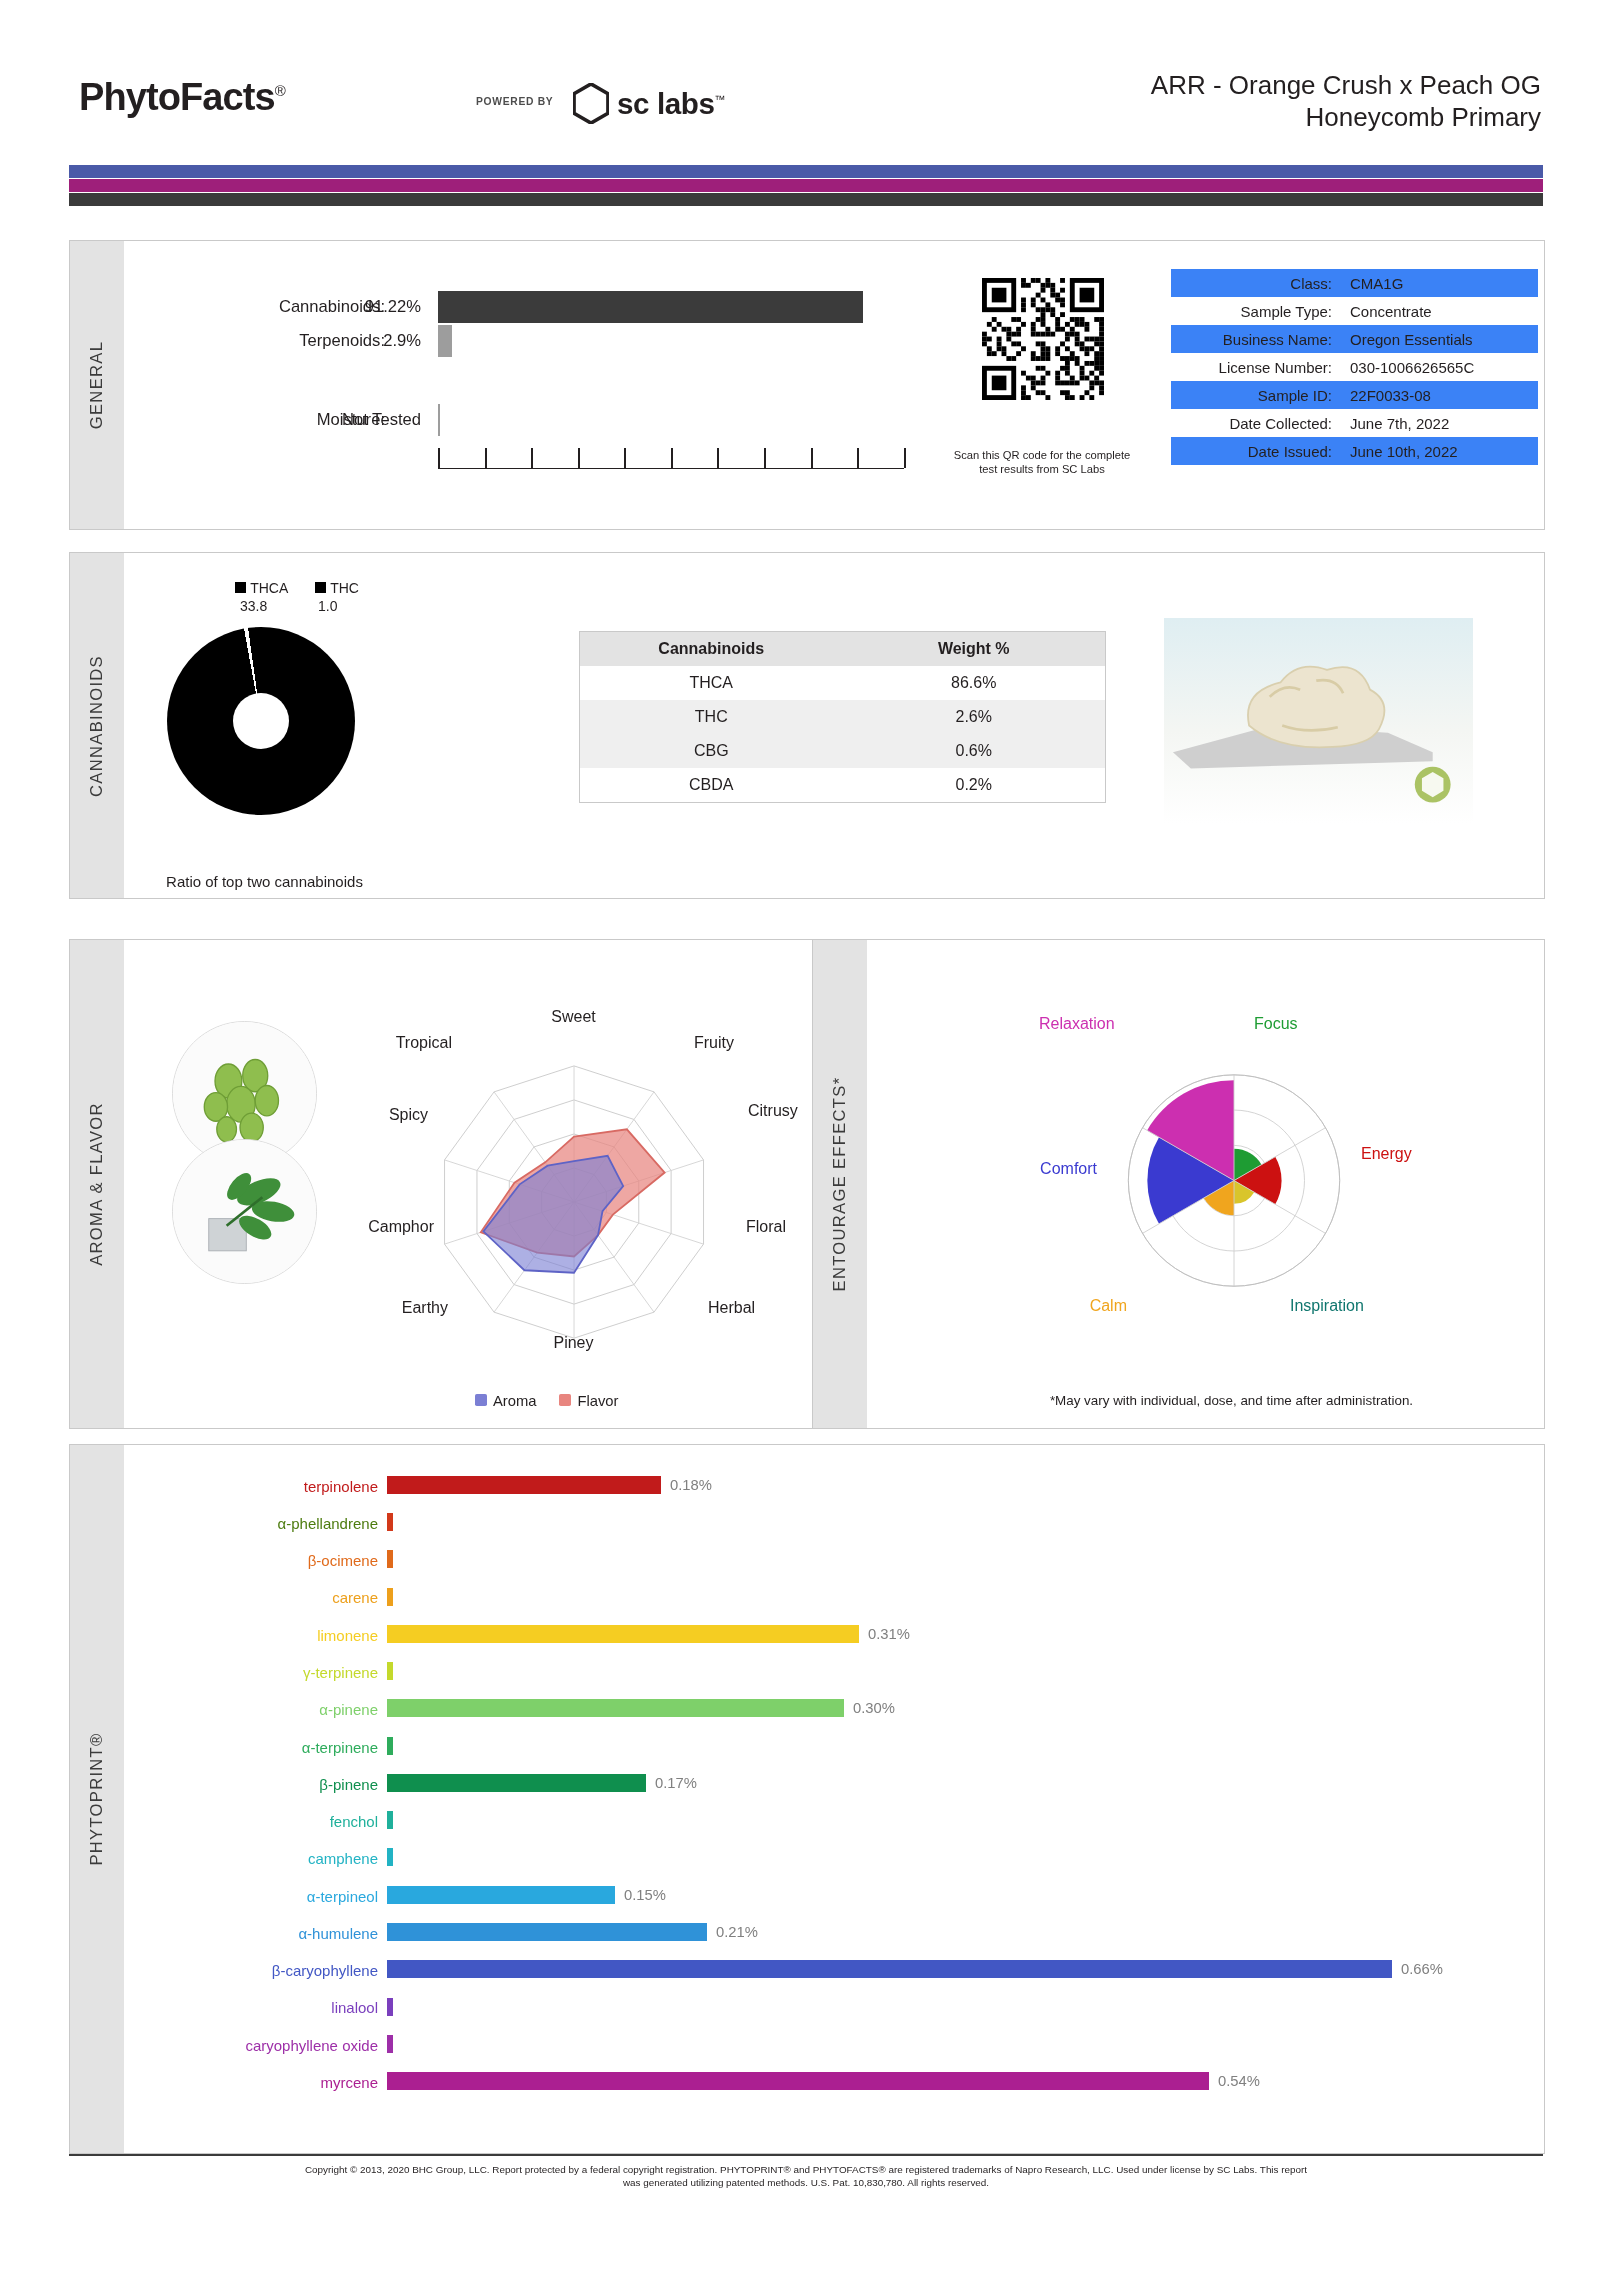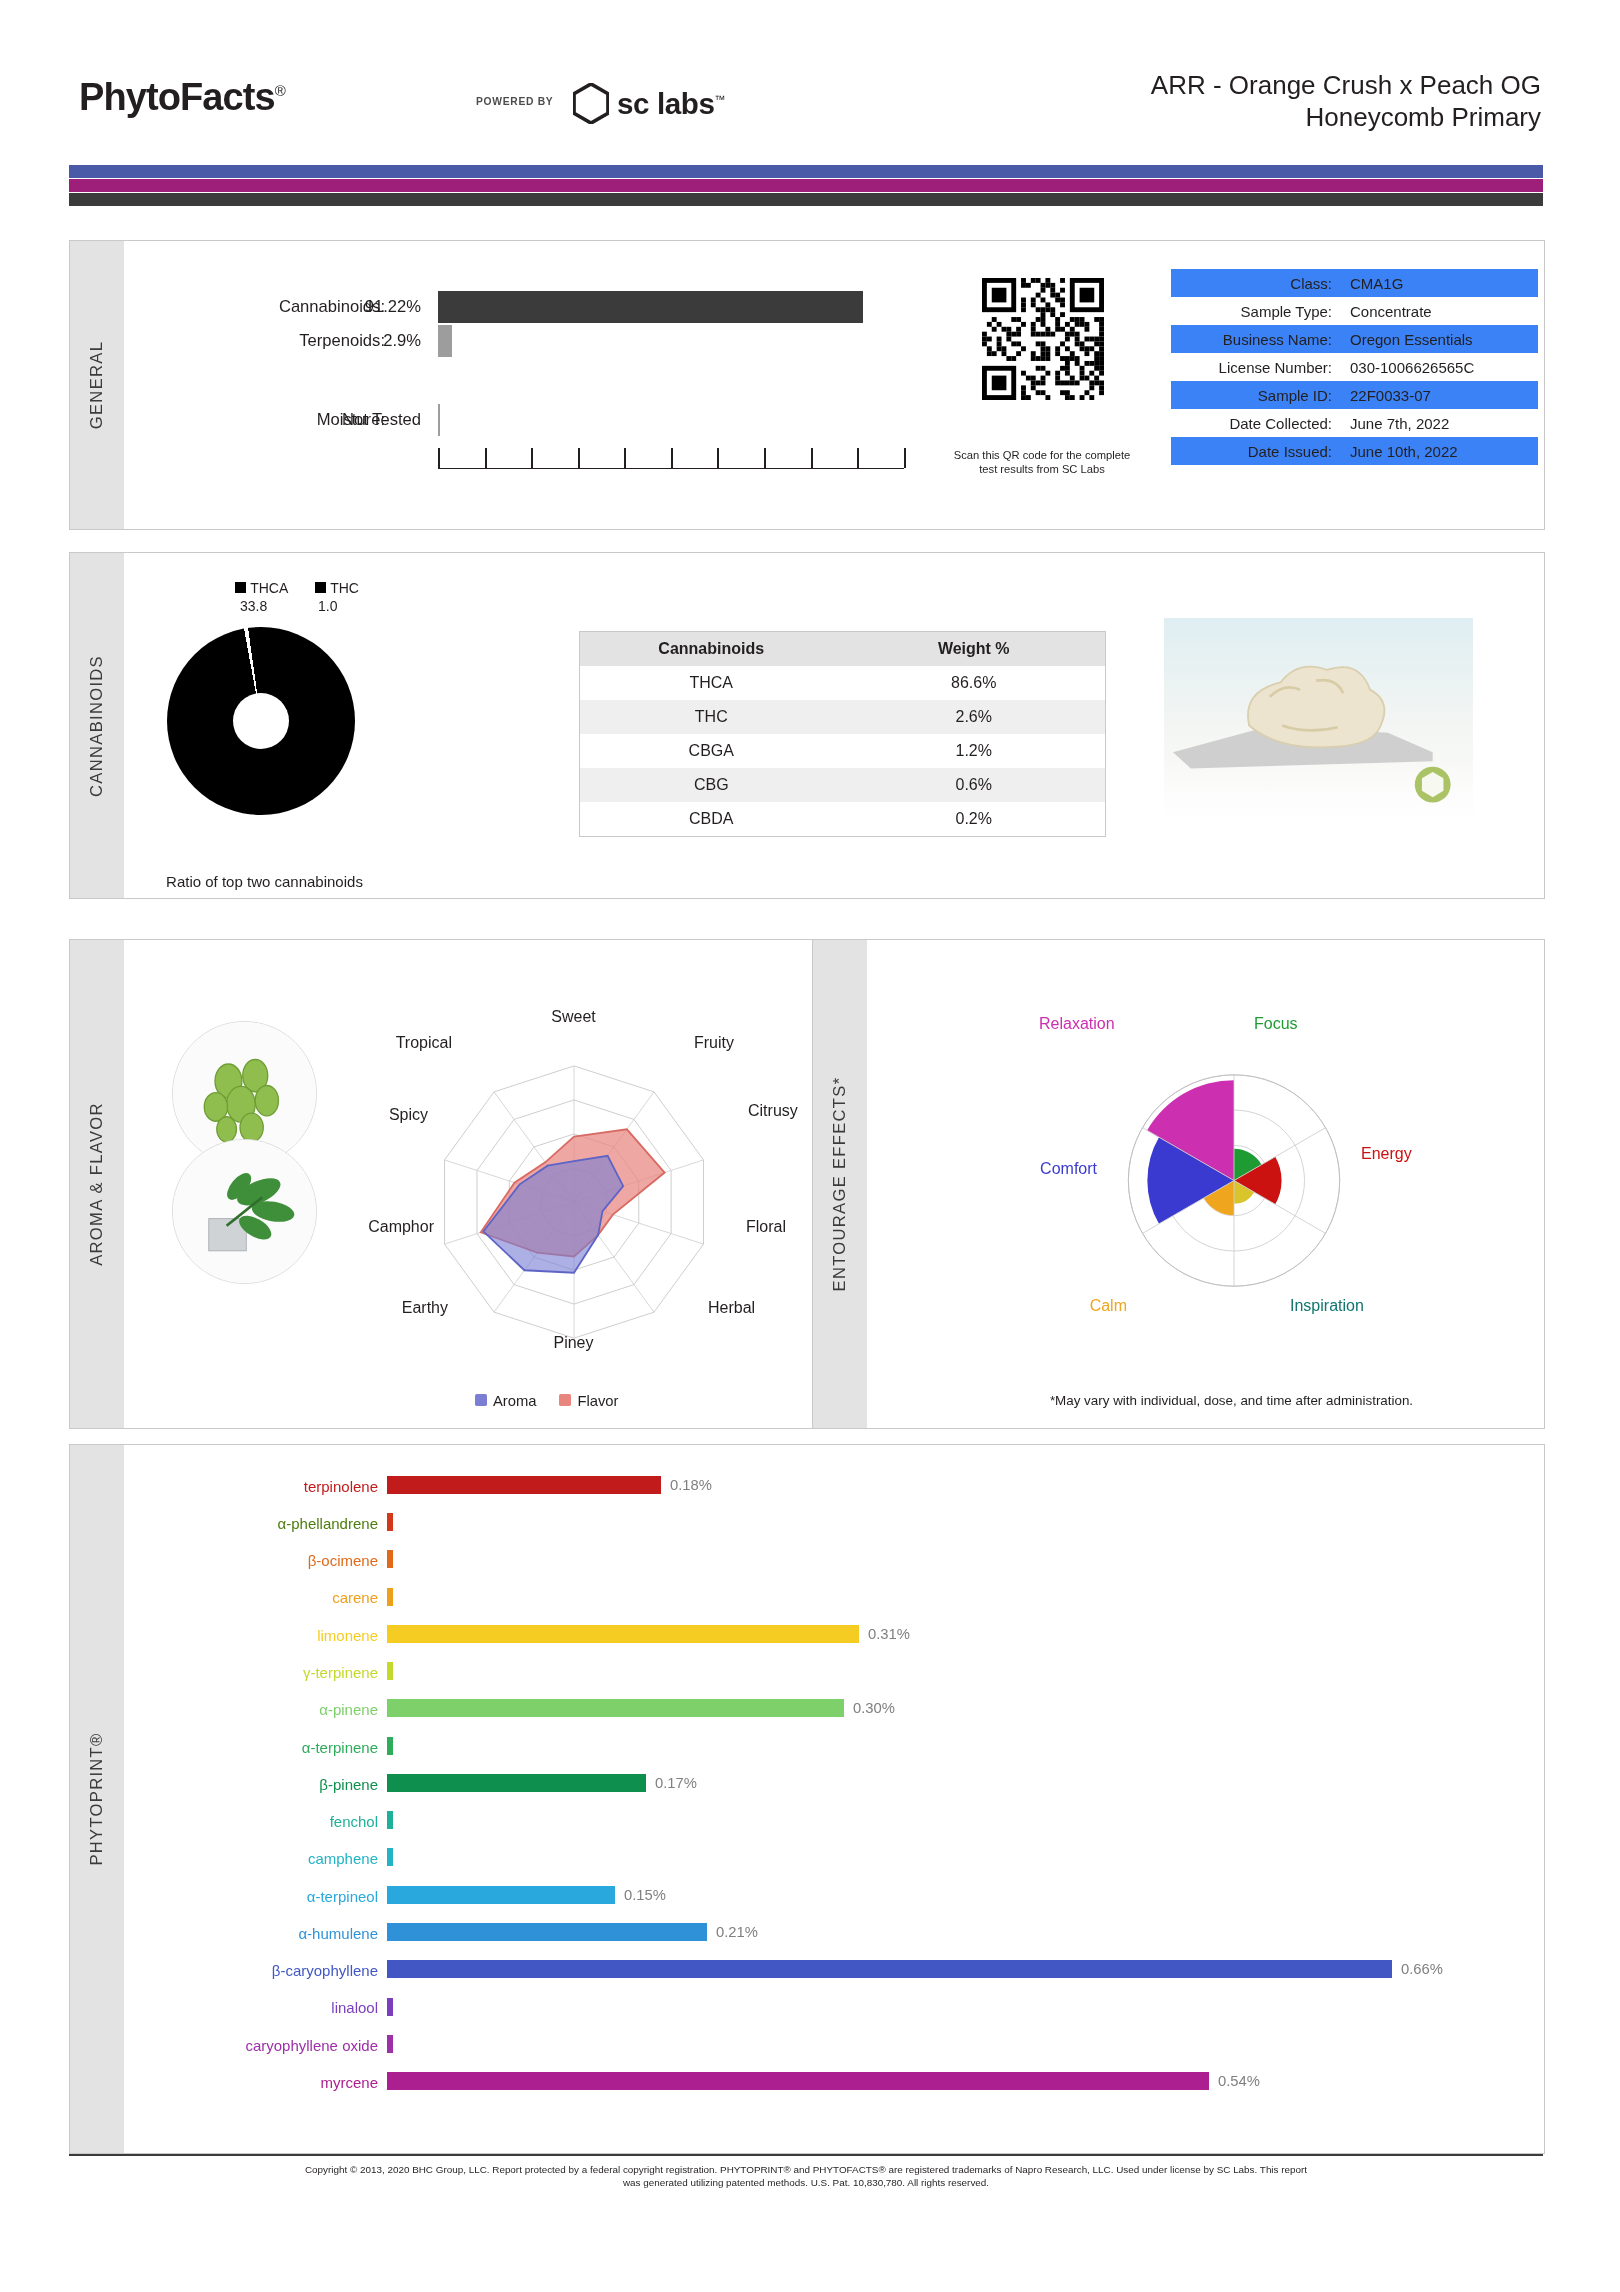--- a/index.html
+++ b/index.html
@@ -354,21 +354,21 @@
         <div class="row alt">
       <div class="k">Business Name:</div>
       <div class="v">Oregon Essentials</div>
         </div>
         <div class="row ">
       <div class="k">License Number:</div>
       <div class="v">030-1006626565C</div>
         </div>
         <div class="row alt">
       <div class="k">Sample ID:</div>
-      <div class="v">22F0033-07</div>
+      <div class="v">22F0033-08</div>
         </div>
         <div class="row ">
       <div class="k">Date Collected:</div>
       <div class="v">June 7th, 2022</div>
         </div>
         <div class="row alt">
       <div class="k">Date Issued:</div>
       <div class="v">June 10th, 2022</div>
         </div>
       </div>
@@ -395,24 +395,20 @@
       <div class="c1">Cannabinoids</div>
       <div class="c2">Weight %</div>
         </div>
         <div class="r ">
       <div class="c1">THCA</div>
       <div class="c2">86.6%</div>
         </div>
         <div class="r alt">
       <div class="c1">THC</div>
       <div class="c2">2.6%</div>
-        </div>
-        <div class="r ">
-      <div class="c1">CBGA</div>
-      <div class="c2">1.2%</div>
         </div>
         <div class="r alt">
       <div class="c1">CBG</div>
       <div class="c2">0.6%</div>
         </div>
         <div class="r ">
       <div class="c1">CBDA</div>
       <div class="c2">0.2%</div>
         </div>
       </div>

